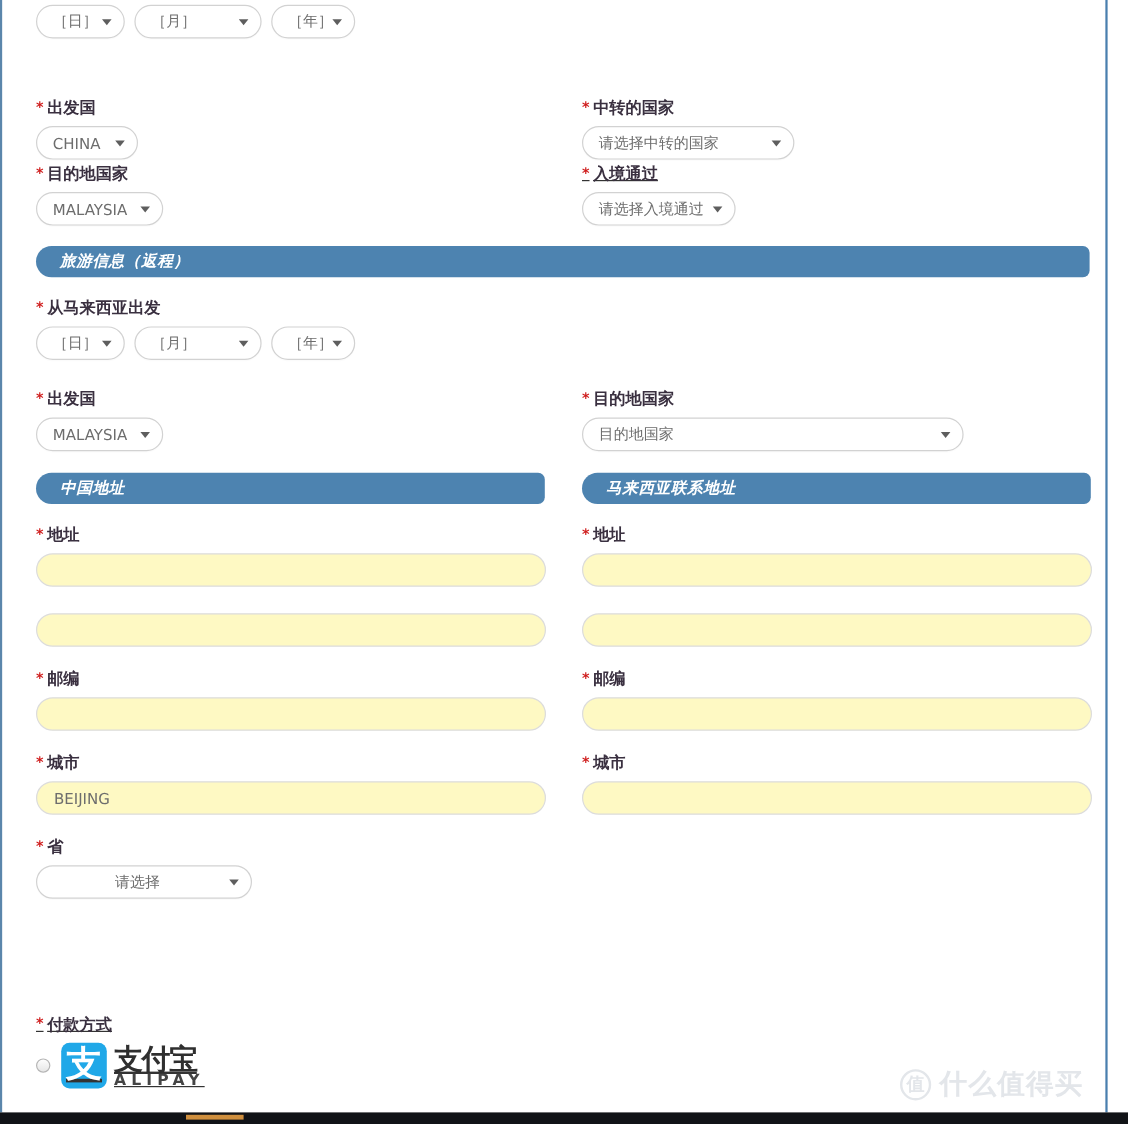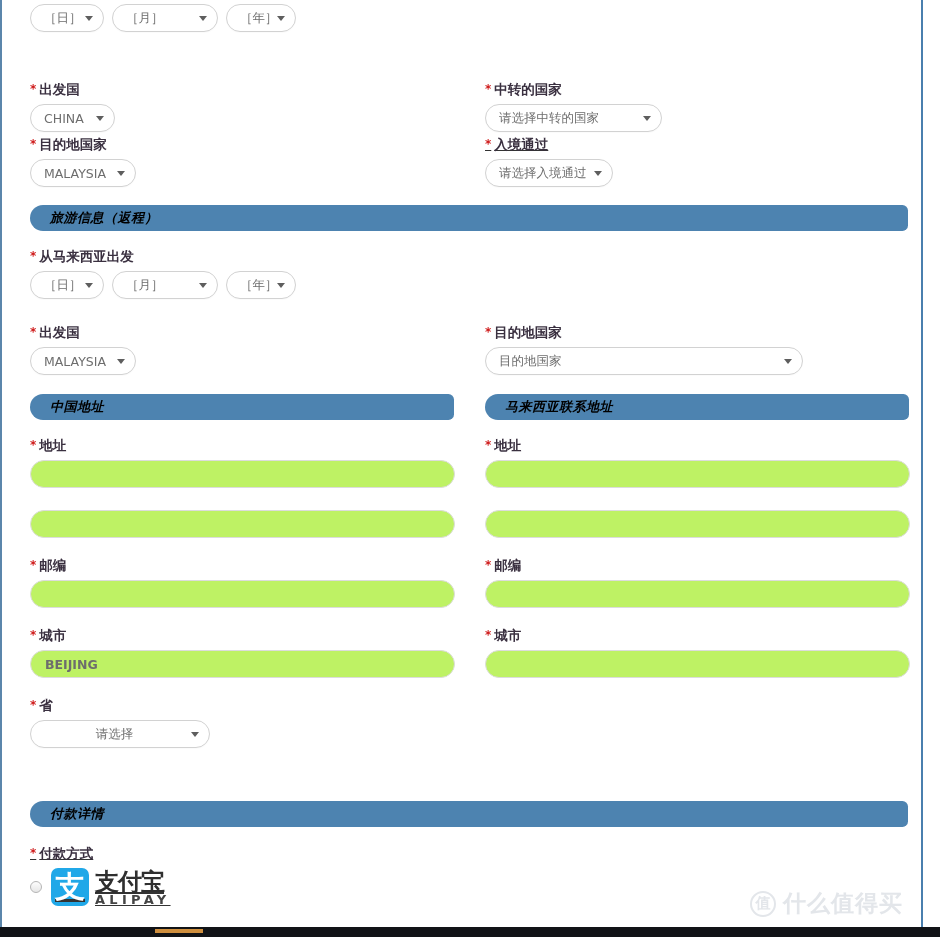--- a/index.html
+++ b/index.html
@@ -86,45 +86,44 @@
     margin-top: -2px;
     width: 0; height: 0;
     border-left: 4px solid transparent;
     border-right: 4px solid transparent;
     border-top: 5px solid #5e5e5e;
   }
 
   .txt {
     display: block;
     height: 28px;
-    background: #bef264;
+    background: #fef9c3;
     border: 1px solid #dcdcdc;
     border-radius: 16px;
     padding: 11px 14px;
     font-size: 12.5px;
     color: #6d6d6d;
     font-family: "DejaVu Sans", "Liberation Sans", sans-serif;
     outline: none;
     width: 100%;
-    font-weight: bold;
   }
   .txt::placeholder { color: #8a8a8a; }
 
   
   .section-bar {
     position: relative;
     height: 26px;
     background: #4d83b0;
     border-radius: 14px 6px 6px 14px;
     display: flex;
     align-items: center;
     padding-left: 20px;
   }
   .section-bar .section-title {
-    color: #000000;
+    color: #ffffff;
     font-size: 13px;
     font-weight: bold;
     font-style: italic;
     letter-spacing: 0.5px;
     font-family: "DejaVu Sans", "Liberation Sans", sans-serif;
   }
 
   
   .abs { position: absolute; }
 
@@ -386,23 +385,20 @@
     <input class="txt" type="text" value="" style="">
   </div>
 
   <div class="abs" style="left:483px; top:627px; width:425px;">
     <div class="field-label">
       <span class="req">*</span><span>城市</span>
     </div>
     <input class="txt" type="text" value="" style="">
   </div>
 
-  <div class="abs section-bar" style="left:28px; top:801px; width:878px;">
-    <span class="section-title">付款详情</span>
-  </div>
 
   <div class="abs" style="left:28px; top:845px;text-decoration:underline;">
     <div class="field-label">
       <span class="req">*</span><span>付款方式</span>
     </div>
     <div class="alipay-row">
       <span class="radio"></span>
       <span class="alipay-logo">
         <span class="alipay-mark">
           <span>支</span>

